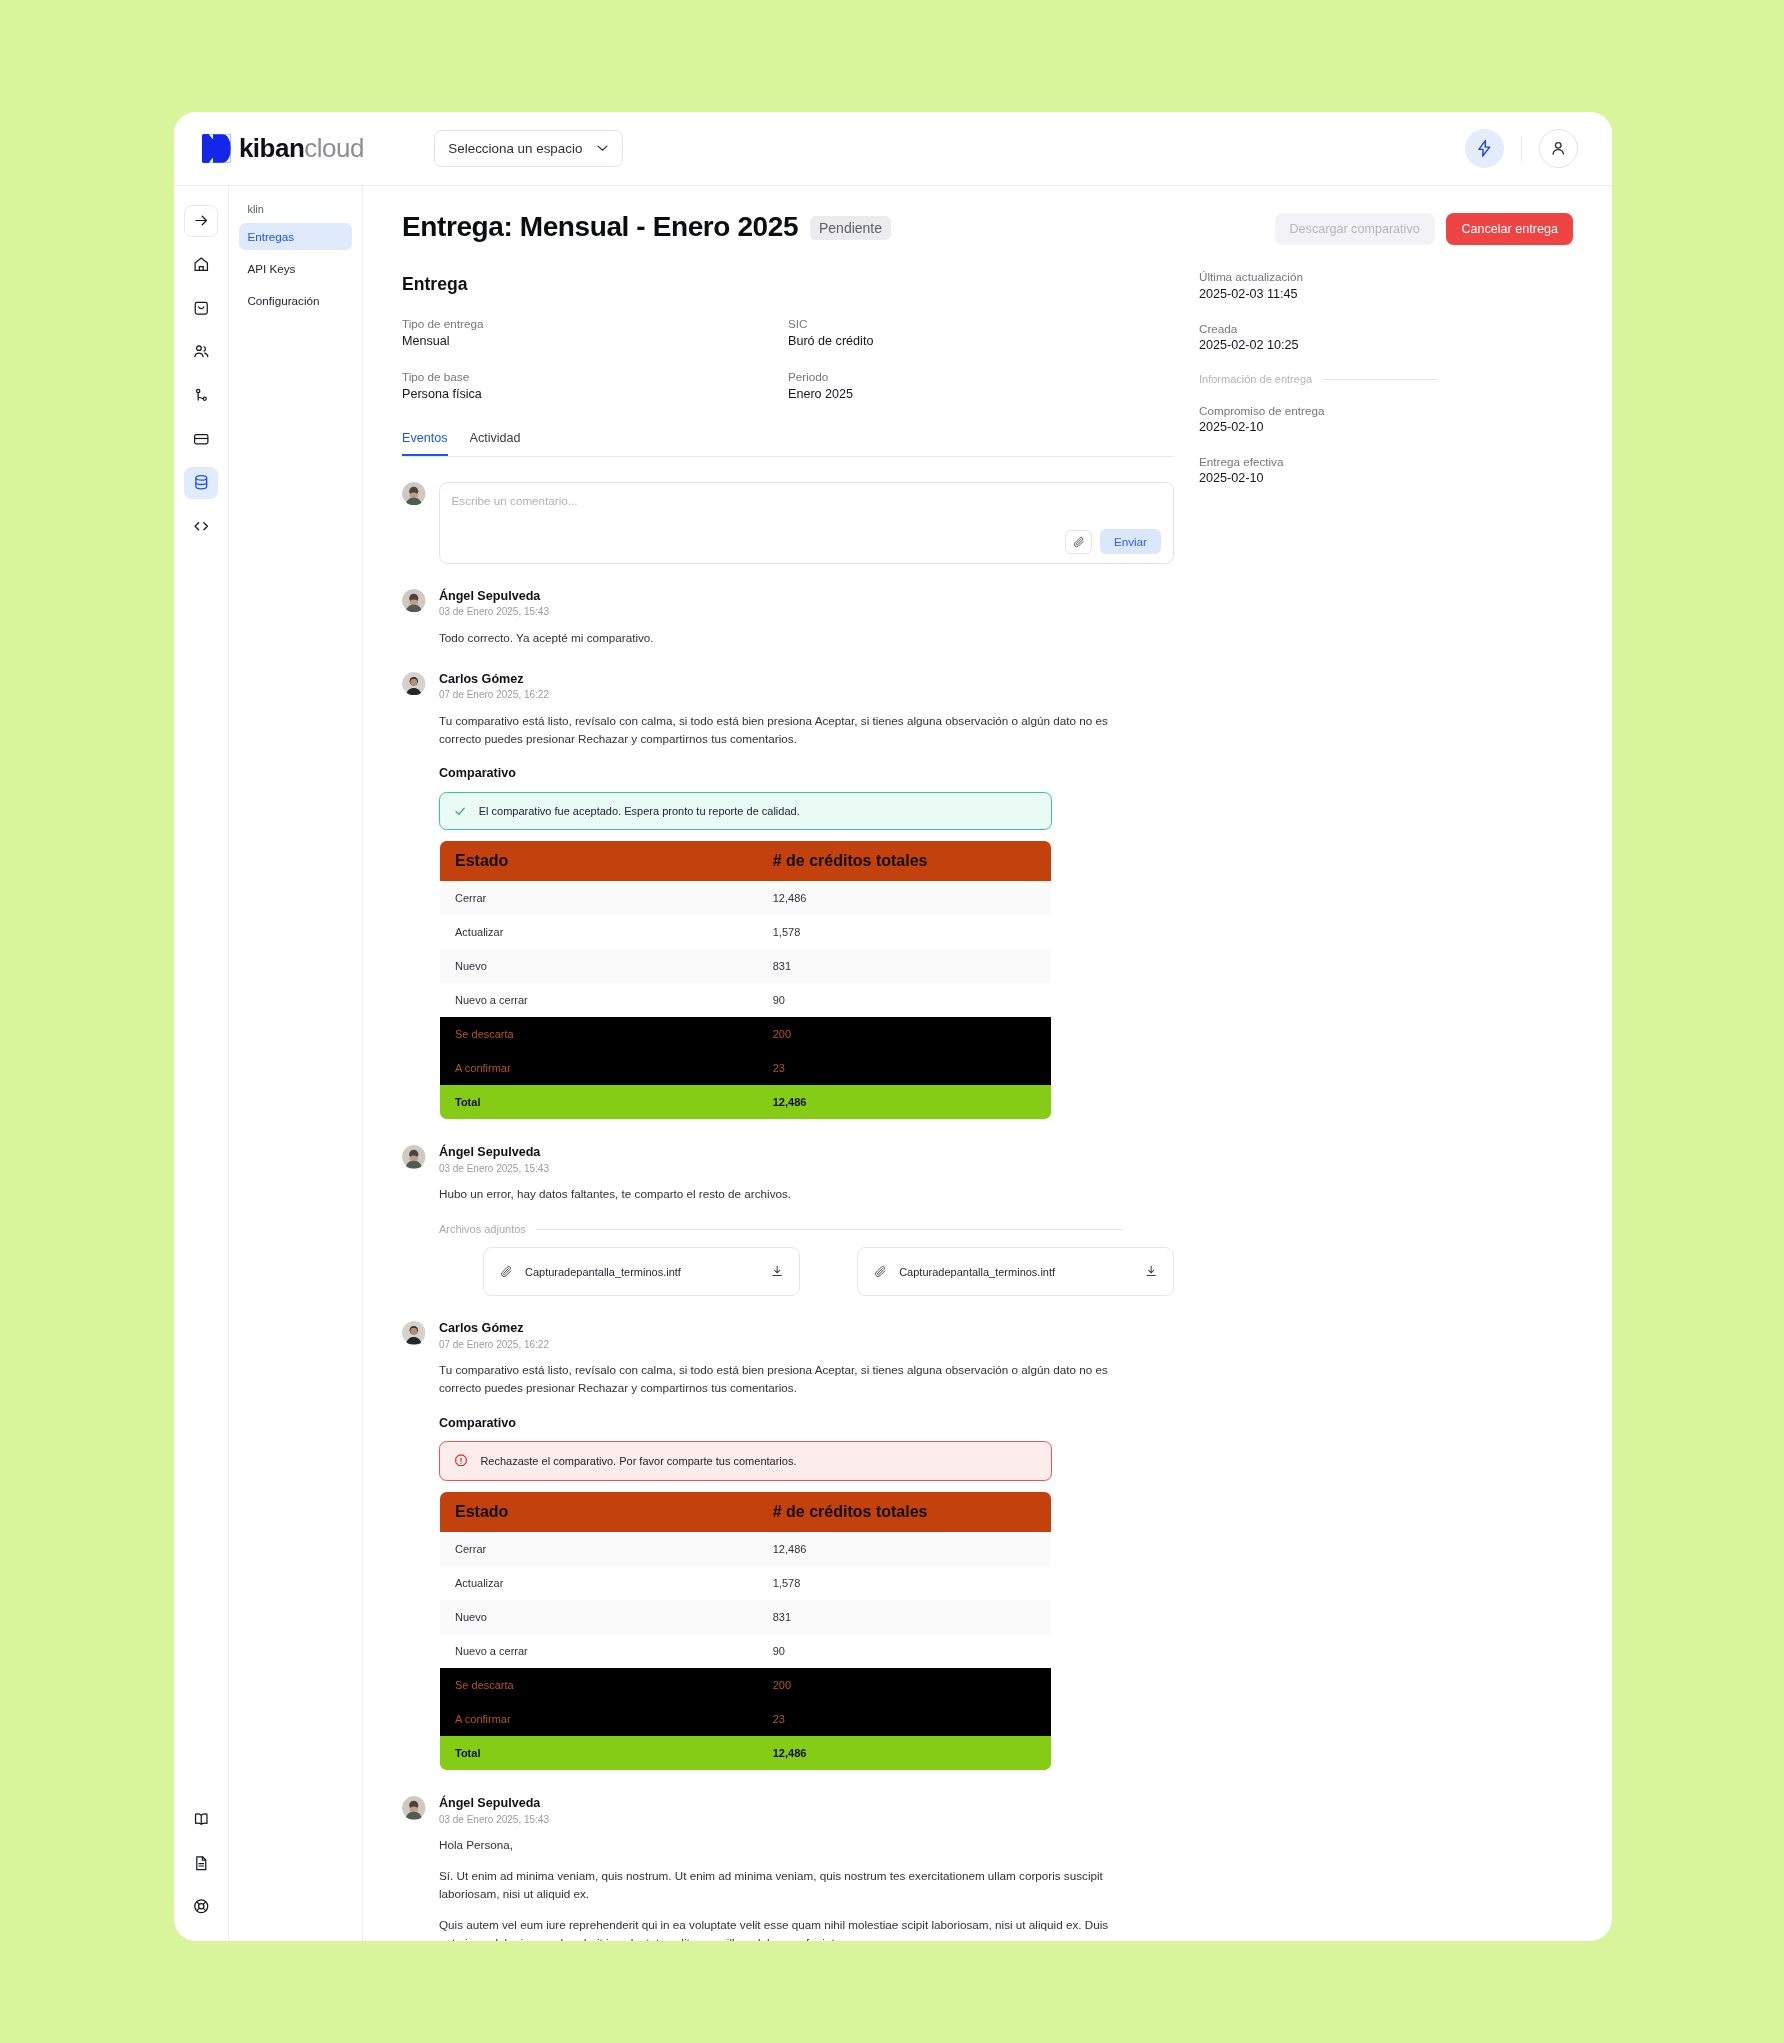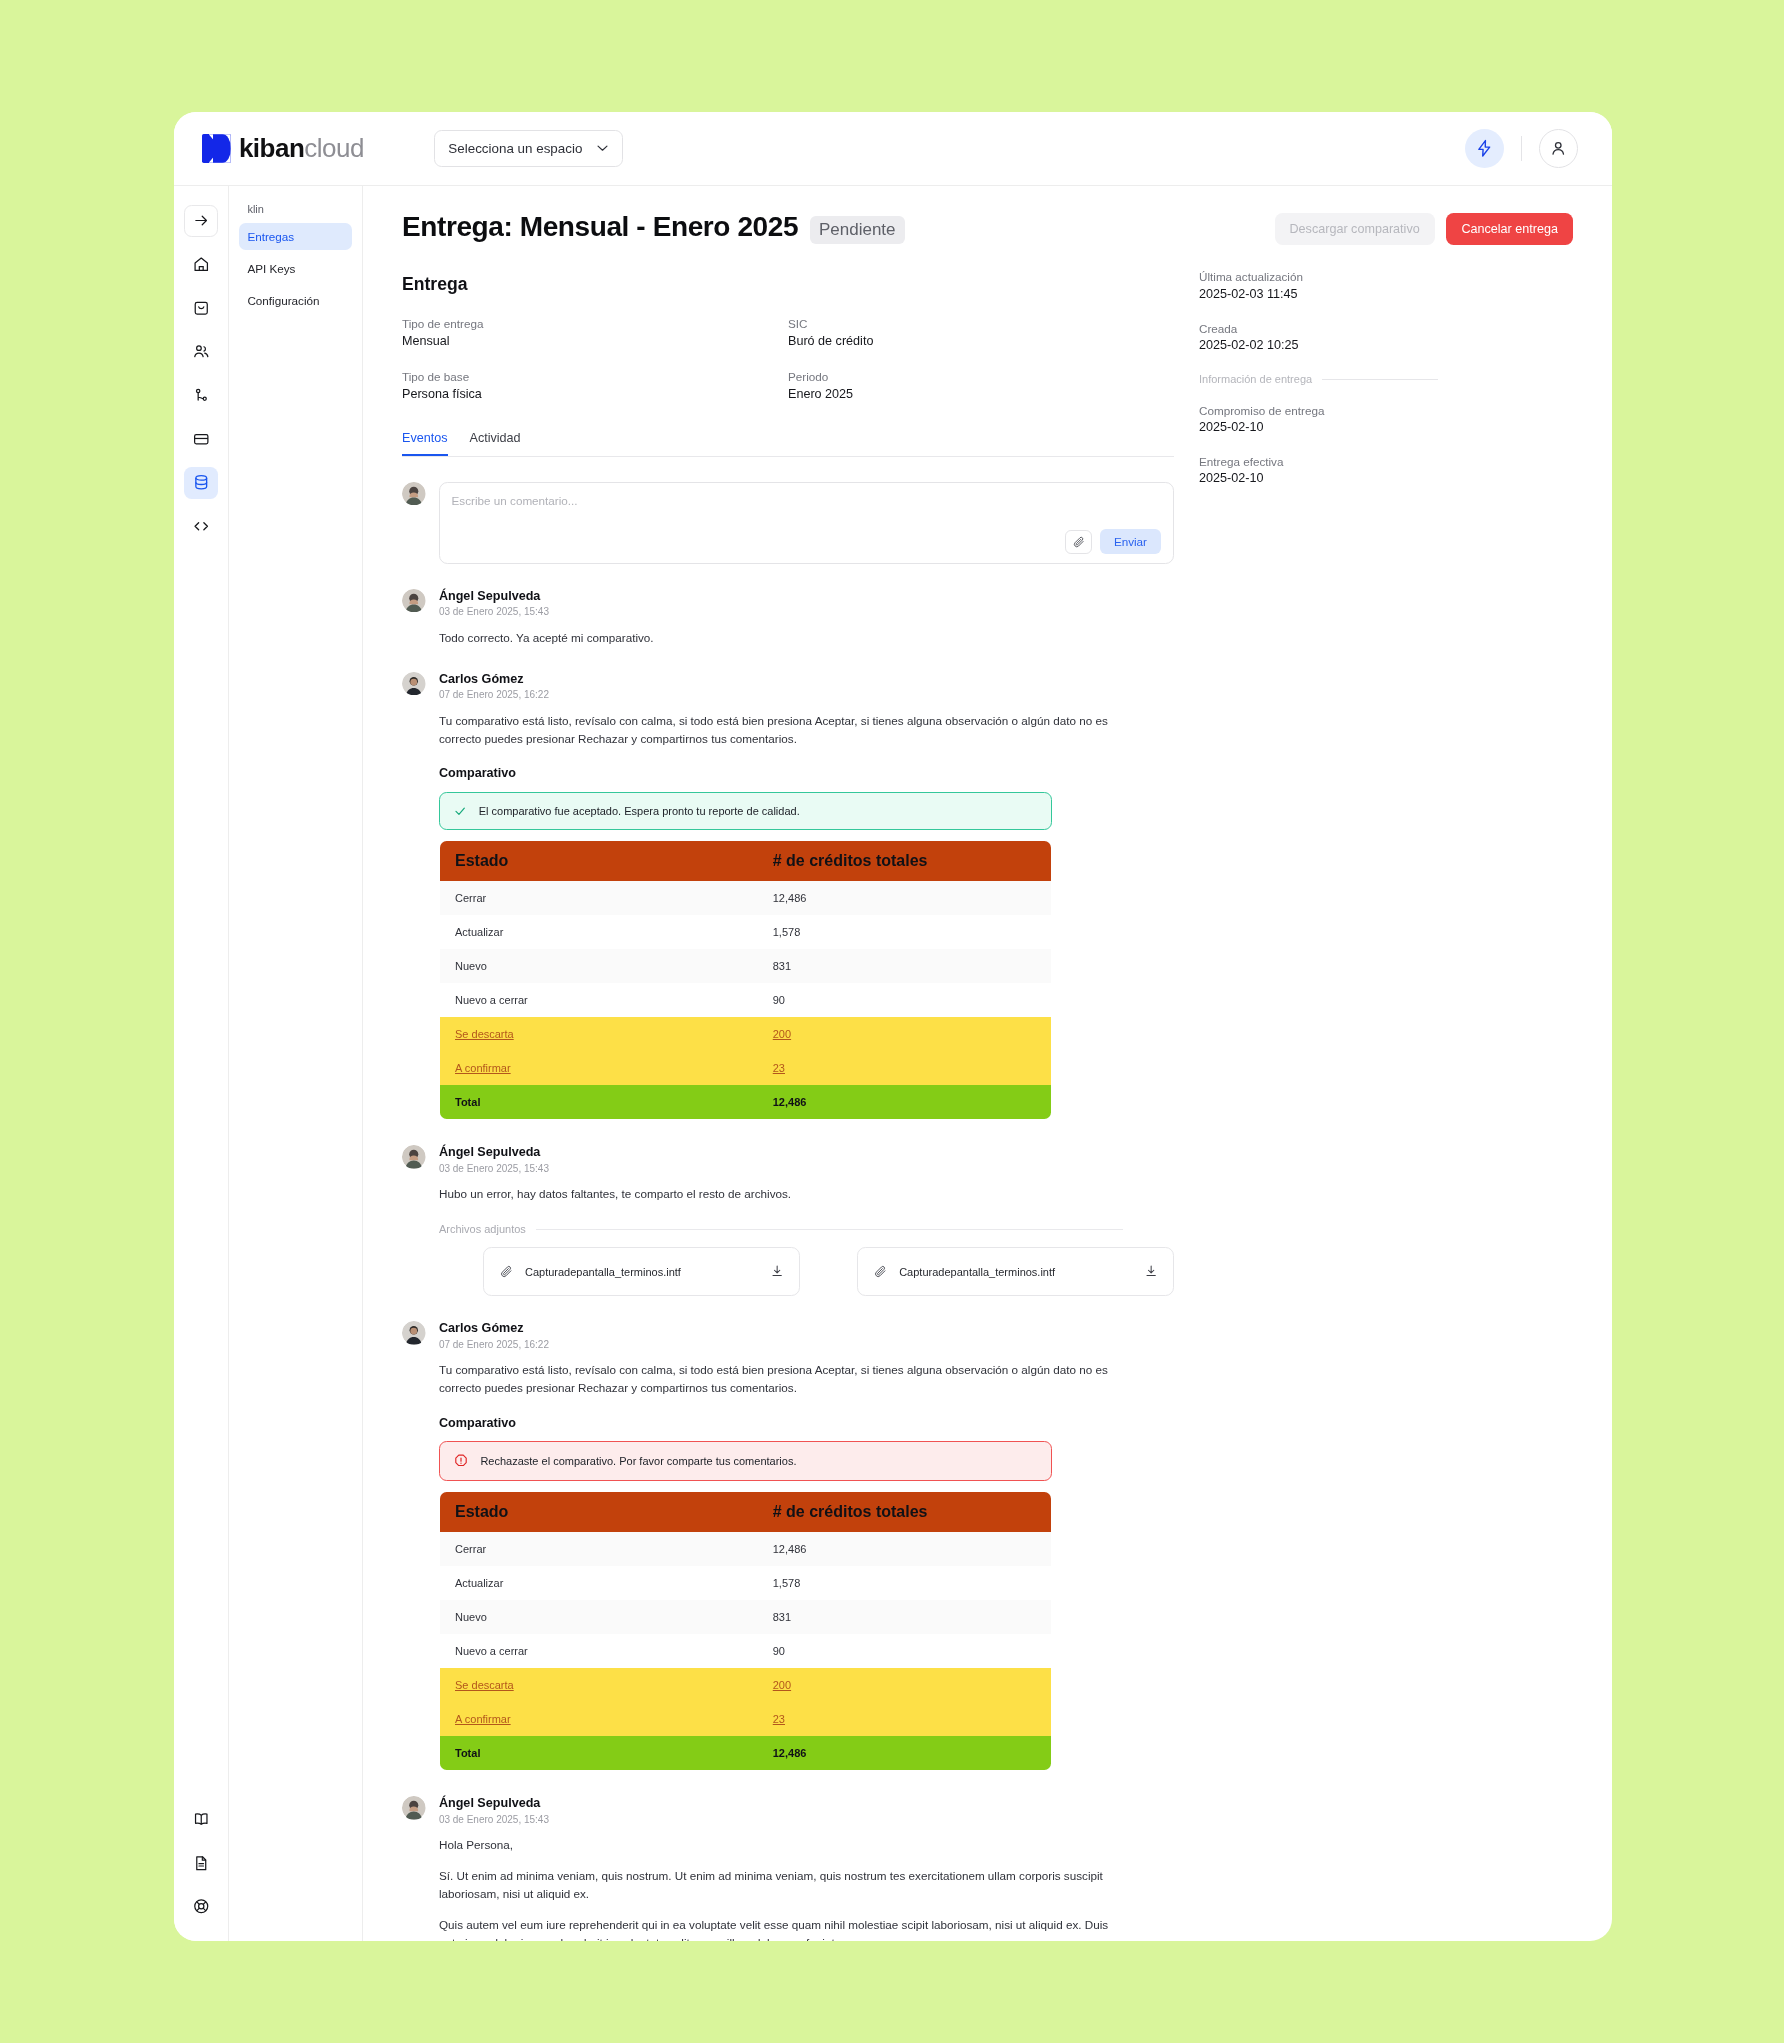--- a/index.html
+++ b/index.html
@@ -143,21 +143,21 @@
   }
 
   #page-head { display: flex; align-items: flex-start; }
   #page-title {
     font-size: 28px; font-weight: 700; color: #0c0d10;
     letter-spacing: -0.4px; line-height: 1;
   }
   #status-badge {
     margin-left: 11.7px; margin-top: 2.5px;
     background: #ececef; color: #5e6068;
-    font-size: 17px; border-radius: 5.9px;
+    font-size: 14px; border-radius: 5.9px;
     padding: 4.2px 9.2px;
   }
   .head-actions { margin-left: auto; display: flex; gap: 11.7px; }
   #btn-descargar {
     background: #f3f3f5; color: #b6b7bd;
     border: none; border-radius: 7.6px;
     font-size: 12.6px; padding: 9.2px 15px;
     font-family: inherit; cursor: not-allowed;
   }
   #btn-cancelar {
@@ -269,21 +269,21 @@
     font-size: 11px;
   }
   .ctable th {
     text-align: left; font-weight: 700; color: #101116;
     padding: 11px 15px; background: #c2410c; font-size: 16px;
   }
   .ctable td { padding: 11px 15px; color: #30323a; }
   .ctable td:first-child { width: 52%; }
   .ctable tr.shade td { background: #fafafa; }
   .ctable tr.plain td { background: #ffffff; }
-  .ctable tr.warn td { background: #fde047; color: #b3571b; text-decoration: underline; }
+  .ctable tr.warn td { background: #000000; color: #b3571b; }
   .ctable tr.total td { background: #84cc16; color: #101116; font-weight: 700; }
 
   
   .att-sep { display: flex; align-items: center; gap: 10px; margin-top: 20px; }
   .att-sep .txt { font-size: 11px; color: #a9aab1; white-space: nowrap; }
   .att-sep .line { flex: 1; height: 0.8px; background: #e9e9ec; max-width: 587px; }
   .att-row { display: flex; gap: 13.4px; margin-top: 11.7px; }
   .att-card {
     width: 344px; height: 49px;
     border: 0.8px solid #e6e6e9; border-radius: 8.4px;

